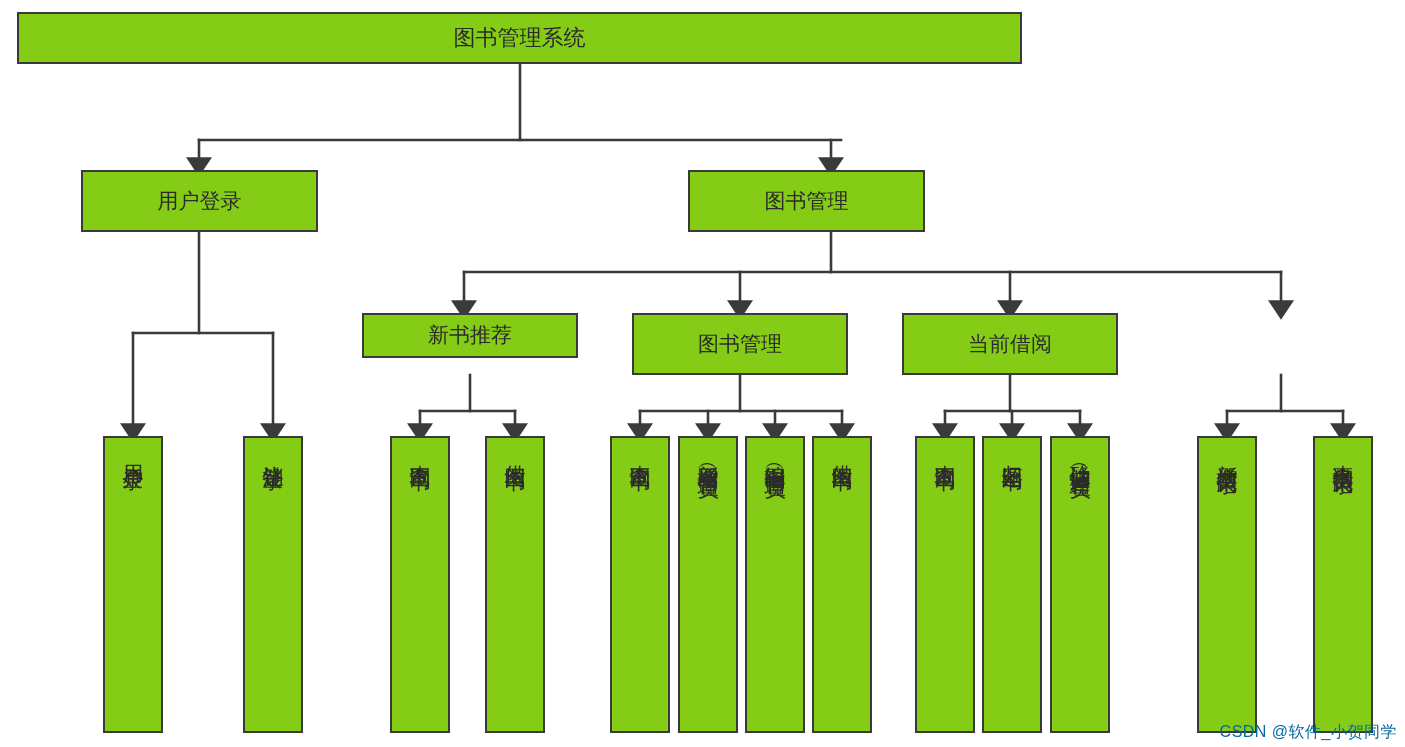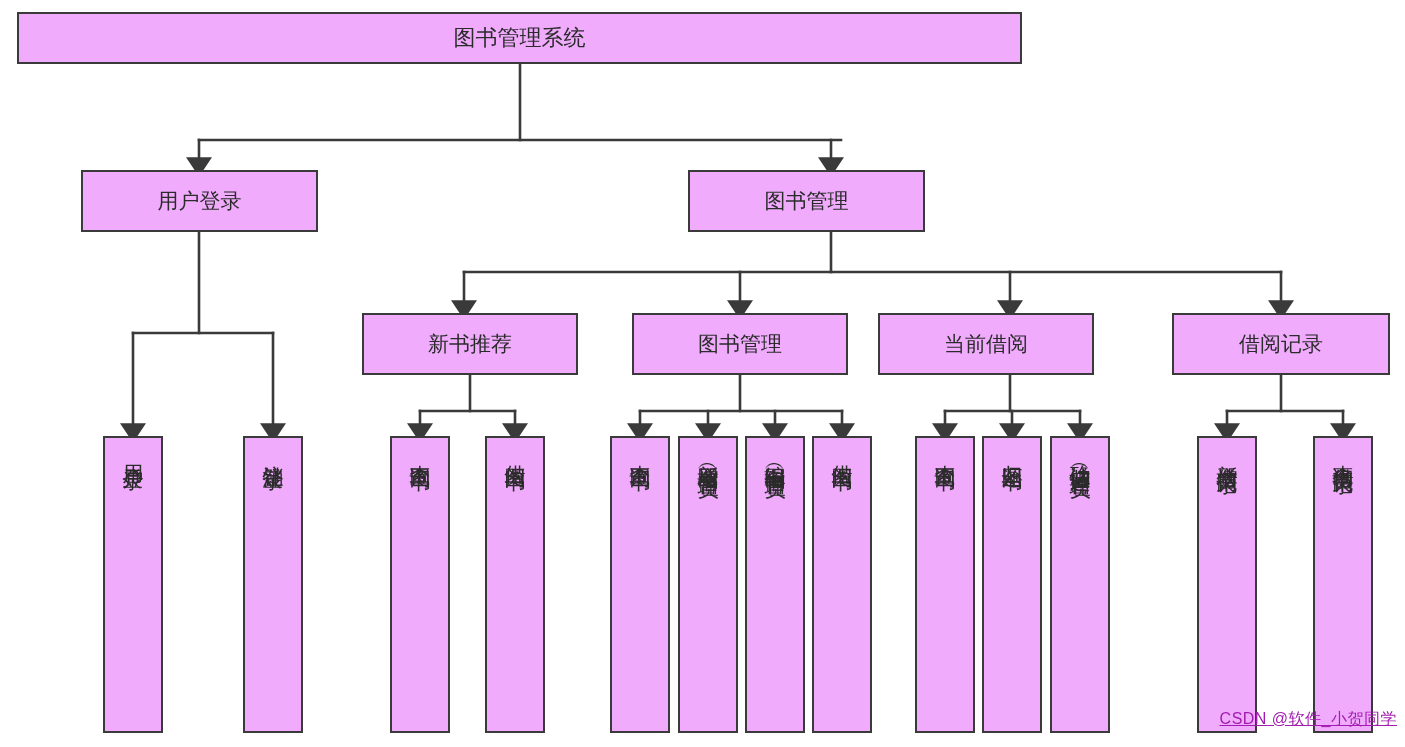--- a/index.html
+++ b/index.html
@@ -23,21 +23,21 @@
     left: 0;
     top: 0;
     width: 1405px;
     height: 747px;
     pointer-events: none;
   }
   .node {
     position: absolute;
     box-sizing: border-box;
     border: 2px solid #3a3a3a;
-    background: #f0abfc;
+    background: #84cc16;
     display: flex;
     align-items: center;
     justify-content: center;
     color: #2b2b2b;
   }
   .node .lbl {
     display: block;
     text-align: center;
     line-height: 1.18;
   }
@@ -55,26 +55,25 @@
     writing-mode: vertical-rl;
     text-orientation: upright;
     font-size: 21px;
     letter-spacing: 2px;
     line-height: 1.05;
     white-space: nowrap;
   }
   .watermark {
     position: absolute;
     right: 8px;
-    bottom: 17px;
+    bottom: 4px;
     font-size: 16px;
-    color: #a21caf;
+    color: #0369a1;
     letter-spacing: 0.5px;
     white-space: nowrap;
-    text-decoration: underline;
   }
 </style>
 </head>
 <body>
 
 <div id="diagram-root">
 
   <svg class="wires" viewBox="0 0 1405 747">
     <defs>
       <marker id="arw" markerWidth="12" markerHeight="14" refX="2.2" refY="5" orient="auto" markerUnits="strokeWidth">
@@ -130,31 +129,28 @@
     <span class="lbl">图书管理系统</span>
   </div>
 
   <div class="node node-h" style="left:81px; top:170px; width:237px; height:62px;">
     <span class="lbl">用户登录</span>
   </div>
   <div class="node node-h" style="left:688px; top:170px; width:237px; height:62px;">
     <span class="lbl">图书管理</span>
   </div>
 
-  <div class="node node-h" style="left:362px; top:313px; width:216px; height:62px;">
+  <div class="node node-h" style="left:362px; top:313px; width:216px; height:45px;">
     <span class="lbl">新书推荐</span>
   </div>
   <div class="node node-h" style="left:632px; top:313px; width:216px; height:62px;">
     <span class="lbl">图书管理</span>
   </div>
-  <div class="node node-h" style="left:878px; top:313px; width:216px; height:62px;">
+  <div class="node node-h" style="left:902px; top:313px; width:216px; height:62px;">
     <span class="lbl">当前借阅</span>
-  </div>
-  <div class="node node-h" style="left:1172px; top:313px; width:218px; height:62px;">
-    <span class="lbl">借阅记录</span>
   </div>
 
   <div class="node node-v" style="left:103px; top:436px; width:60px; height:297px;">
     <span class="lbl">用户登录</span>
   </div>
   <div class="node node-v" style="left:243px; top:436px; width:60px; height:297px;">
     <span class="lbl">注销登录</span>
   </div>
 
   <div class="node node-v" style="left:390px; top:436px; width:60px; height:297px;">

